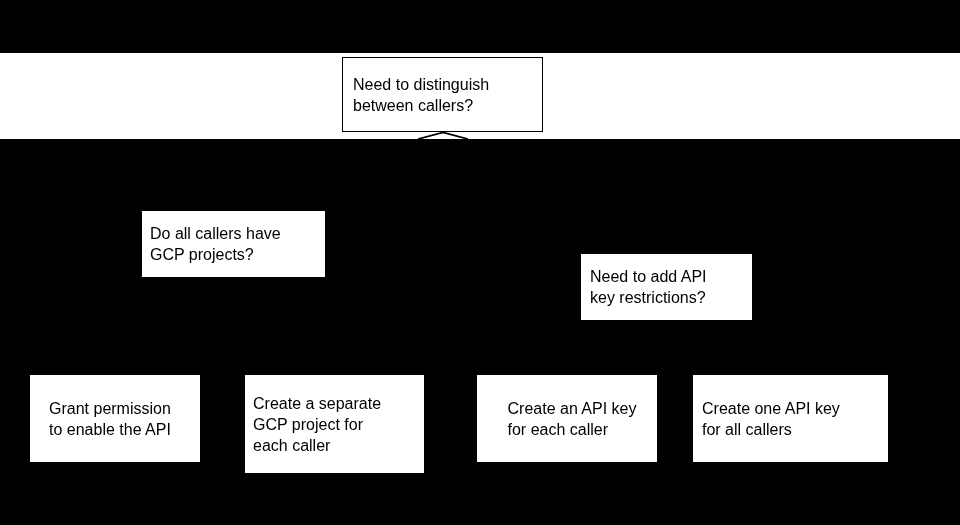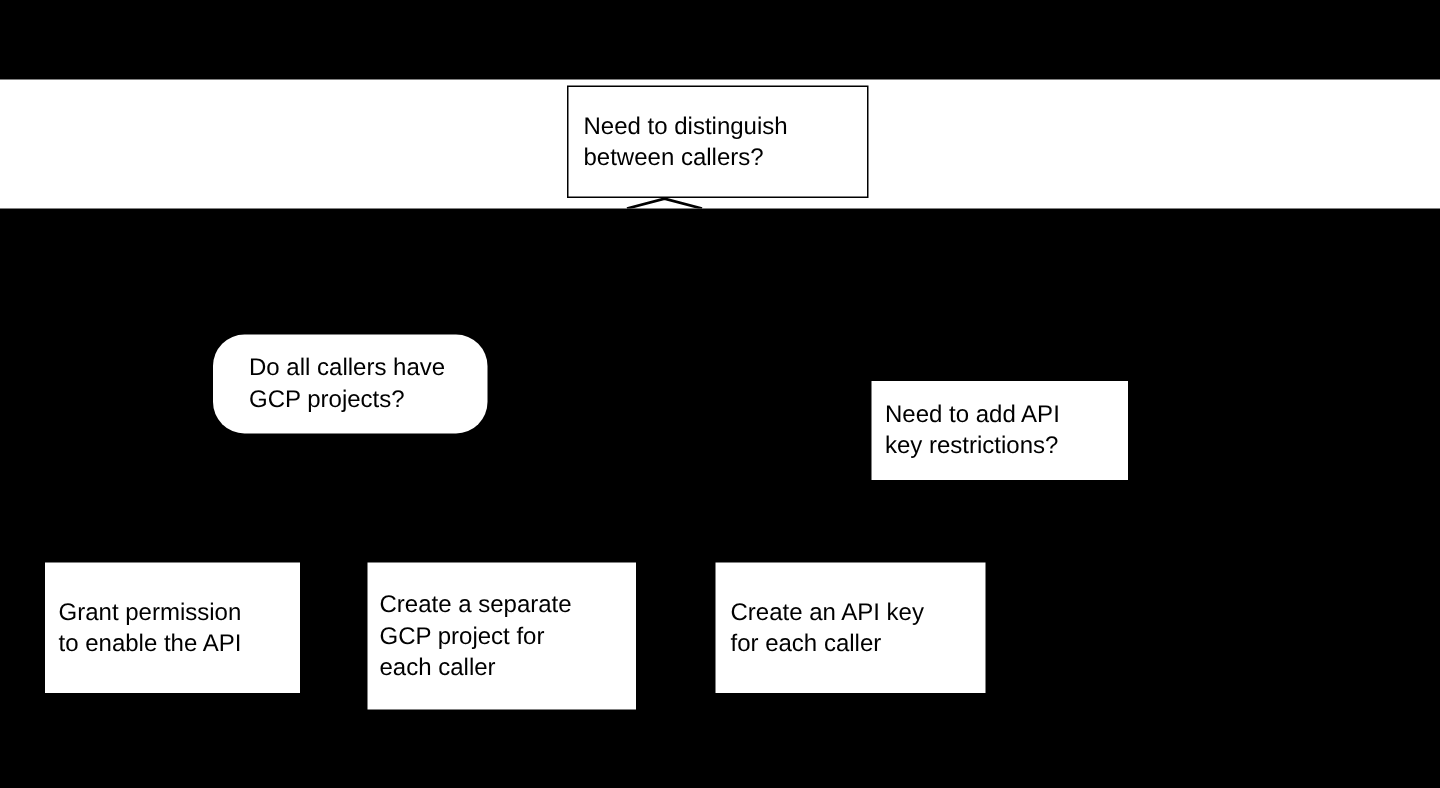--- a/index.html
+++ b/index.html
@@ -36,28 +36,27 @@
     line-height: 21px;
     display: flex;
     align-items: center;
     text-align: left;
   }
   .node .label {
     white-space: pre-line;
   }
   .node.bordered {
     border: 1px solid var(--node-border, #000000);
-    margin-left: 36px;
   }
   #node-root            { left: 342px; top: 57px;  width: 201px; height: 75px; padding-left: 10px; }
-  #node-gcp-question    { left: 142px; top: 223px; width: 183px; height: 66px; padding-left: 24px; border-radius: 21px;  }
+  #node-gcp-question    { left: 142px; top: 211px; width: 183px; height: 66px; padding-left: 8px;  }
   #node-apikey-question { left: 581px; top: 223px; width: 171px; height: 66px; padding-left: 9px; margin-top: 31px;  }
-  #node-grant           { left: 30px;  top: 375px; width: 170px; height: 87px; padding-left: 9px; text-align: center;  }
+  #node-grant           { left: 30px;  top: 375px; width: 170px; height: 87px; padding-left: 19px; text-align: center;  }
   #node-separate        { left: 245px; top: 375px; width: 179px; height: 98px; padding-left: 8px;  }
-  #node-key-each        { left: 477px; top: 375px; width: 180px; height: 87px; padding-left: 10px; }
+  #node-key-each        { left: 477px; top: 375px; width: 180px; height: 87px; padding-left: 10px; justify-content: center; }
   #node-key-all         { left: 693px; top: 375px; width: 195px; height: 87px; padding-left: 9px;  }
 </style>
 </head>
 <body>
 
 <div id="stage">
 
   <div class="white-band"></div>
 
   <svg class="connector-svg" width="960" height="139" viewBox="0 0 960 139">
@@ -88,14 +87,18 @@
     <span class="label">Create a separate
 GCP project for
 each caller</span>
   </div>
 
   <div class="node" id="node-key-each">
     <span class="label">Create an API key
 for each caller</span>
   </div>
 
+  <div class="node" id="node-key-all">
+    <span class="label">Create one API key
+for all callers</span>
+  </div>
 
 </div>
 
 </body></html>

